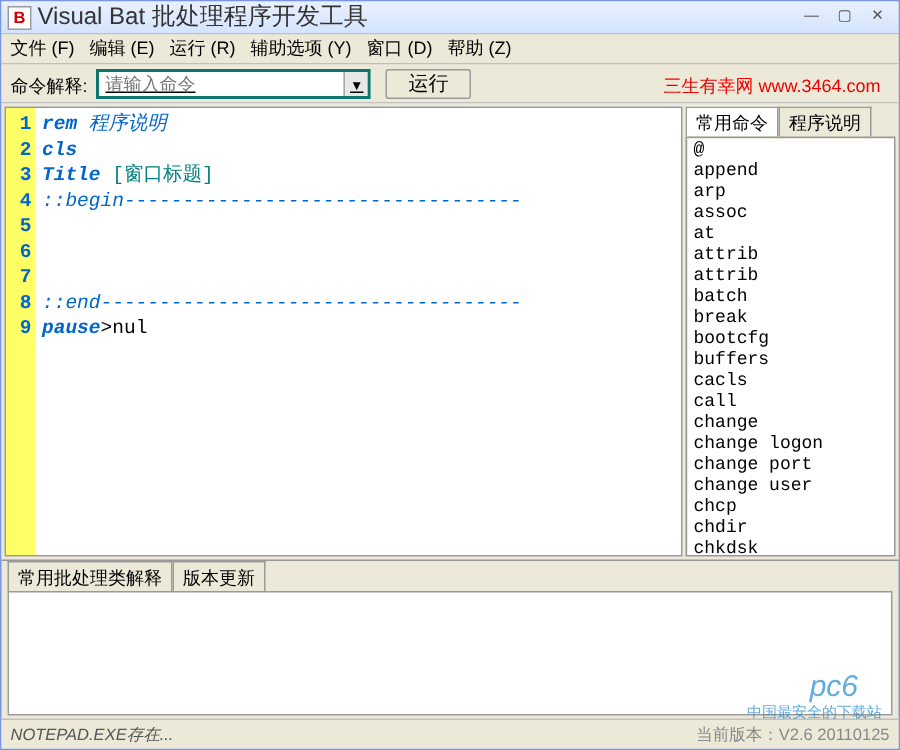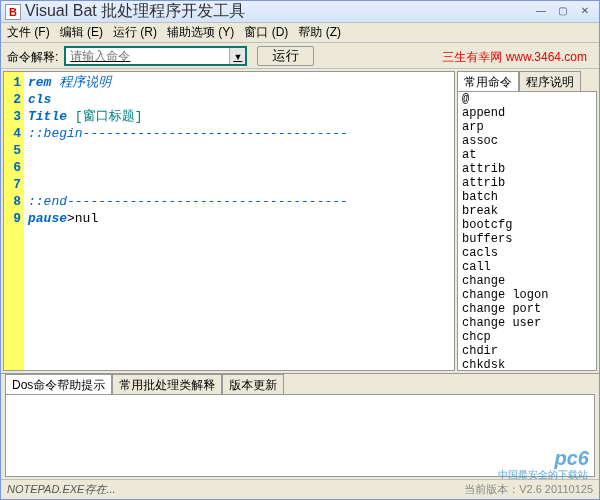--- a/index.html
+++ b/index.html
@@ -34,21 +34,21 @@
 .tab.active { background: #fff; }
 .cmd-list { flex: 1; border: 1px solid #999; background: #fff; overflow-y: scroll; font-family: "Courier New", monospace; font-size: 12px; }
 .cmd-list div { padding: 0 4px; line-height: 14px; cursor: pointer; white-space: nowrap; }
 .bottom-area { height: 106px; display: flex; flex-direction: column; border-top: 1px solid #999; }
 .bottom-tabs { height: 20px; display: flex; padding-left: 4px; }
 .bottom-tabs .tab { font-size: 12px; }
 .bottom-body { flex: 1; border: 1px solid #999; margin: 0 4px 2px 4px; background: #fff; overflow-y: scroll; }
 .statusbar { height: 20px; background: #ece9d8; border-top: 1px solid #c0c0c0; display: flex; align-items: center; padding: 0 6px; font-size: 11px; }
 .statusbar .status-left { flex: 1; color: #555; font-style: italic; }
 .statusbar .status-right { color: #888; }
-.pc6-logo { position: absolute; right: 11px; bottom: 30px; font-size: 20px; font-weight: bold; font-style: italic; color: #2288cc; opacity: 0.7; pointer-events: none; }
+.pc6-logo { position: absolute; right: 28px; bottom: 30px; font-size: 20px; font-weight: normal; font-style: italic; color: #2288cc; opacity: 0.7; pointer-events: none; }
 .pc6-sub { position: absolute; right: 12px; bottom: 18px; font-size: 10px; color: #2288cc; opacity: 0.7; pointer-events: none; }
 </style>
 </head>
 <body>
 
 <div class="window">
 
   <div class="titlebar">
     <div class="app-icon">B</div>
     <div class="title">Visual Bat 批处理程序开发工具</div>
@@ -119,21 +119,20 @@
           <div>change user</div>
           <div>chcp</div>
           <div>chdir</div>
           <div>chkdsk</div>
         </div>
     </div>
   </div>
 
   <div class="bottom-area">
     <div class="bottom-tabs">
-      <div class="tab active">Dos命令帮助提示</div>
       <div class="tab">常用批处理类解释</div>
       <div class="tab">版本更新</div>
     </div>
     <div class="bottom-body"></div>
   </div>
 
   <div class="statusbar">
     <div class="status-left">NOTEPAD.EXE存在...</div>
     <div class="status-right">当前版本：V2.6 20110125</div>
   </div>

